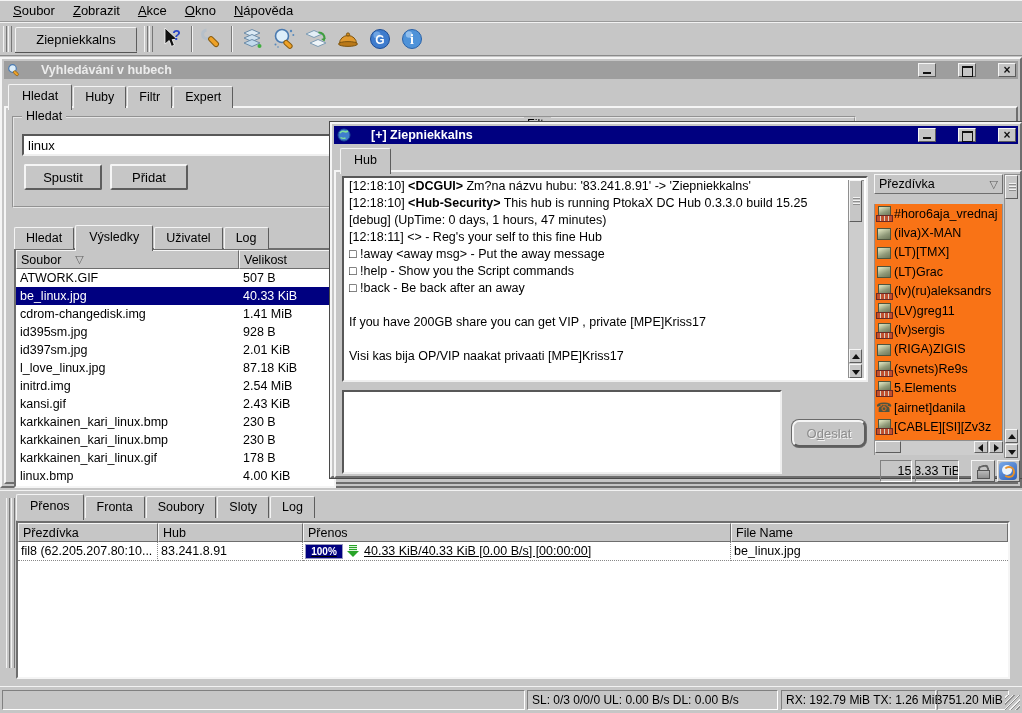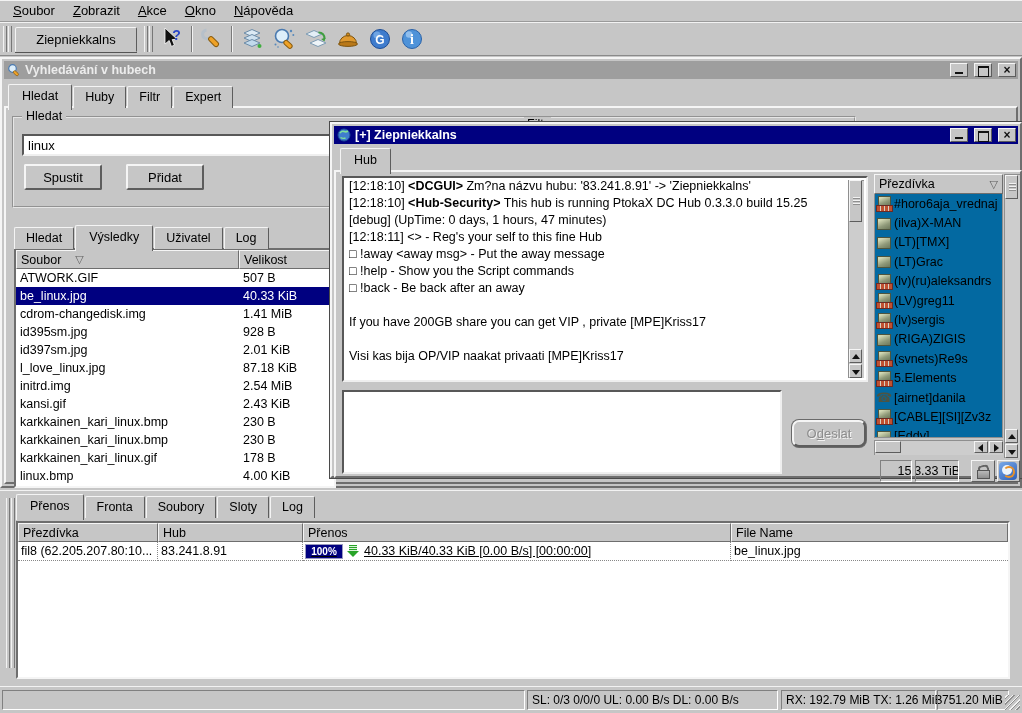--- a/index.html
+++ b/index.html
@@ -25,21 +25,21 @@
     linear-gradient(90deg,#f2f2f2 0 1px,#c6c6c6 1px 3px,#777 3px 4px,#c6c6c6 4px 5px,#f2f2f2 5px 6px,#c6c6c6 6px 8px,#777 8px 9px);}
   .hubtabs{height:27px;display:flex;align-items:flex-end;border-bottom:1px solid #555;margin-right:4px;}
   .hubtab{min-width:122px;height:25px;line-height:23px;text-align:center;padding:0 10px;background:#c6c6c6;
           border:1px solid;border-color:#f4f4f4 #5d5d5d transparent #f4f4f4;border-top-left-radius:2px;border-top-right-radius:2px;}
   .tsep{width:2px;height:26px;margin:0 3px;background:linear-gradient(90deg,#7a7a7a 0 1px,#f2f2f2 1px 2px);}
   .tbtn{width:30px;height:28px;display:flex;align-items:center;justify-content:center;margin:0 1px;}
   .tbtn svg{display:block;}
 
   
   .window{position:absolute;background:#c6c6c6;}
-  .titlebar{position:absolute;left:2px;top:2px;right:2px;height:18px;display:flex;align-items:center;gap:4px;padding:0 2px 0 3px;}
+  .titlebar{position:absolute;left:2px;top:2px;right:2px;height:18px;display:flex;align-items:center;gap:20px;padding:0 2px 0 3px;}
   .titlebar.inactive{background:#9e9e9e;color:#ececec;}
   .titlebar.active{background:#000080;color:#fff;}
   .title-text{flex:1;font-size:12.5px;font-weight:600;white-space:nowrap;overflow:hidden;}
   .wbtn{width:18px;height:14px;background:#c6c6c6;border:1px solid;border-color:#f5f5f5 #5d5d5d #5d5d5d #f5f5f5;
         margin-left:2px;position:relative;display:inline-block;}
   .g-min::before{content:"";position:absolute;left:4px;bottom:2px;width:8px;height:2px;background:#111;}
   .g-max::before{content:"";position:absolute;left:3px;top:2px;width:9px;height:8px;border:1px solid #111;border-top-width:2px;}
   .g-cls{font-size:12px;font-weight:bold;text-align:center;line-height:12px;color:#111;}
 
   
@@ -88,21 +88,21 @@
   .hsb .sb-thumb{top:1px;height:12px;}
   .hsb .sb-btn{top:1px;height:12px;width:14px;}
   .hsb .sb-btn.lt::before{content:"";position:absolute;left:3px;top:2px;border:4px solid transparent;border-right:5px solid #111;border-left:none;}
   .hsb .sb-btn.rt::before{content:"";position:absolute;left:4px;top:2px;border:4px solid transparent;border-left:5px solid #111;border-right:none;}
 
   
   #user-panel{position:absolute;left:538px;top:0px;width:146px;height:304px;}
   #user-hdr{position:absolute;left:0;top:2px;width:129px;height:20px;}
   #user-hdr .th{width:100%;height:100%;justify-content:space-between;}
   #user-vsb{position:absolute;right:0;top:2px;width:16px;height:284px;background:#cdcdcd;box-shadow:inset 1px 1px 0 #8f8f8f;}
-  #user-list{position:absolute;left:0;top:22px;width:129px;height:244px;background:#0369a1;border:1px solid #8f8f8f;border-top:none;overflow:hidden;}
+  #user-list{position:absolute;left:0;top:32px;width:129px;height:244px;background:#f97316;border:1px solid #8f8f8f;border-top:none;overflow:hidden;}
   .urow{display:flex;align-items:center;height:19.4px;font-size:12.5px;white-space:nowrap;gap:2px;padding-left:1px;}
   .uicon{width:16px;height:15px;position:relative;flex:0 0 16px;}
   .urow.box .uicon::before{content:"";position:absolute;left:1px;top:2px;width:12px;height:10px;
       background:linear-gradient(155deg,#d2d8b4 15%,#909a7a 60%,#6d785a);border:1px solid #4e553e;}
   .urow.brick .uicon::before{content:"";position:absolute;left:2px;top:0px;width:11px;height:8px;
       background:linear-gradient(155deg,#d2d8b4 15%,#909a7a 60%,#6d785a);border:1px solid #4e553e;}
   .urow.brick .uicon::after{content:"";position:absolute;left:0px;top:9px;width:15px;height:5px;border:1px solid #6a2a24;
       background:repeating-linear-gradient(90deg,#c05030 0 3px,#d8d0c0 3px 4px);}
   .urow.phone .uicon::before{content:"☎";position:absolute;left:0;top:0;font-size:13px;line-height:15px;color:#4d5442;}
   #user-hsb{left:0;top:268px;width:129px;}
@@ -246,21 +246,21 @@
       <span class="tab active">Hledat</span>
         <span class="tab">Huby</span>
         <span class="tab">Filtr</span>
         <span class="tab">Expert</span>
     </div>
     <div id="search-panel" class="r2">
       <div class="groupbox" style="left:6px;top:8px;width:844px;height:92px;">
         <span class="gb-label">Hledat</span>
         <input id="search-input" class="field" type="text" value="linux" style="">
         <button class="btn" style="position:absolute;left:10px;top:46px;width:78px;height:26px;">Spustit</button>
-        <button class="btn" style="position:absolute;left:112px;top:46px;width:78px;height:26px;">Přidat</button>
+        <button class="btn" style="position:absolute;left:96px;top:46px;width:78px;height:26px;">Přidat</button>
       </div>
       <span id="filtr-sliver">Filtr</span>
 
       <div class="tabrow" style="left:8px;top:108px;height:33px;">
         <span class="tab">Hledat</span>
           <span class="tab active">Výsledky</span>
           <span class="tab">Uživatel</span>
           <span class="tab">Log</span>
       </div>
       <div id="results-table" class="s2">

